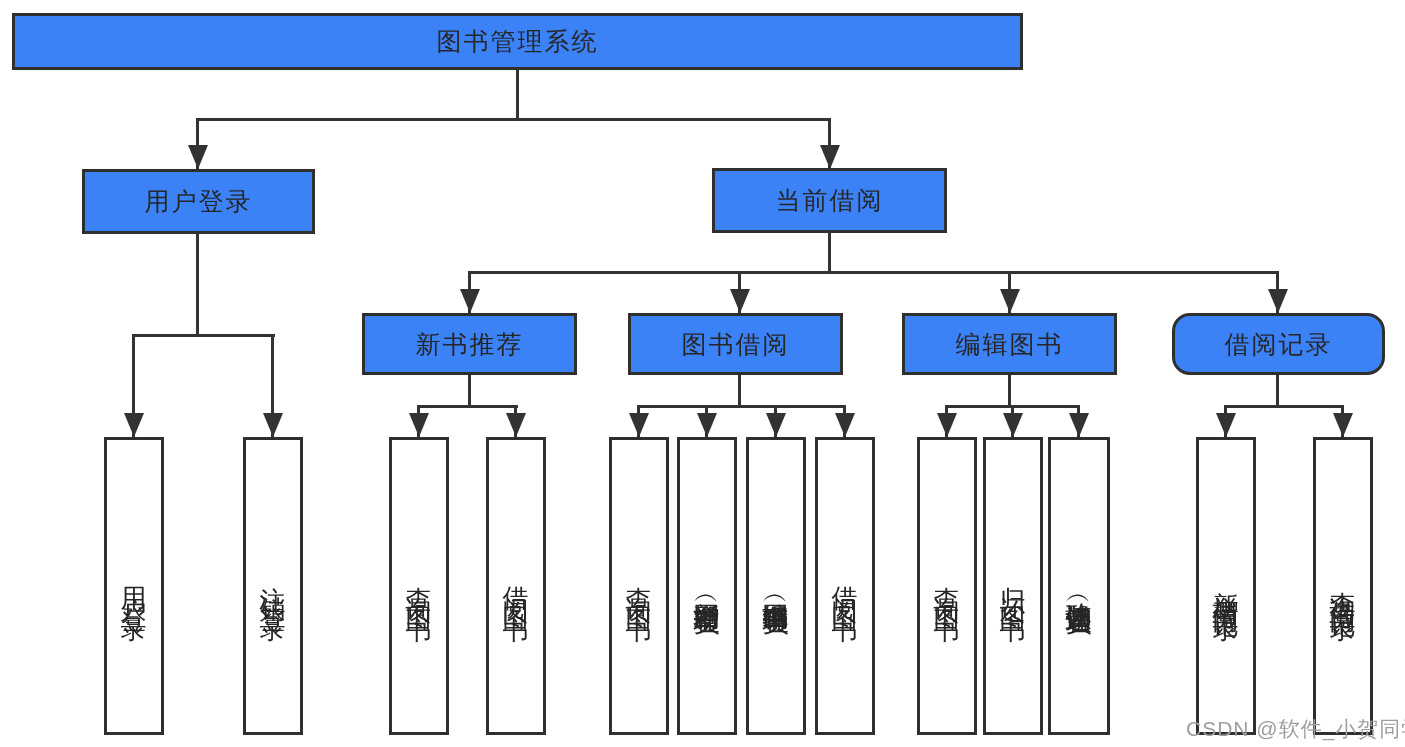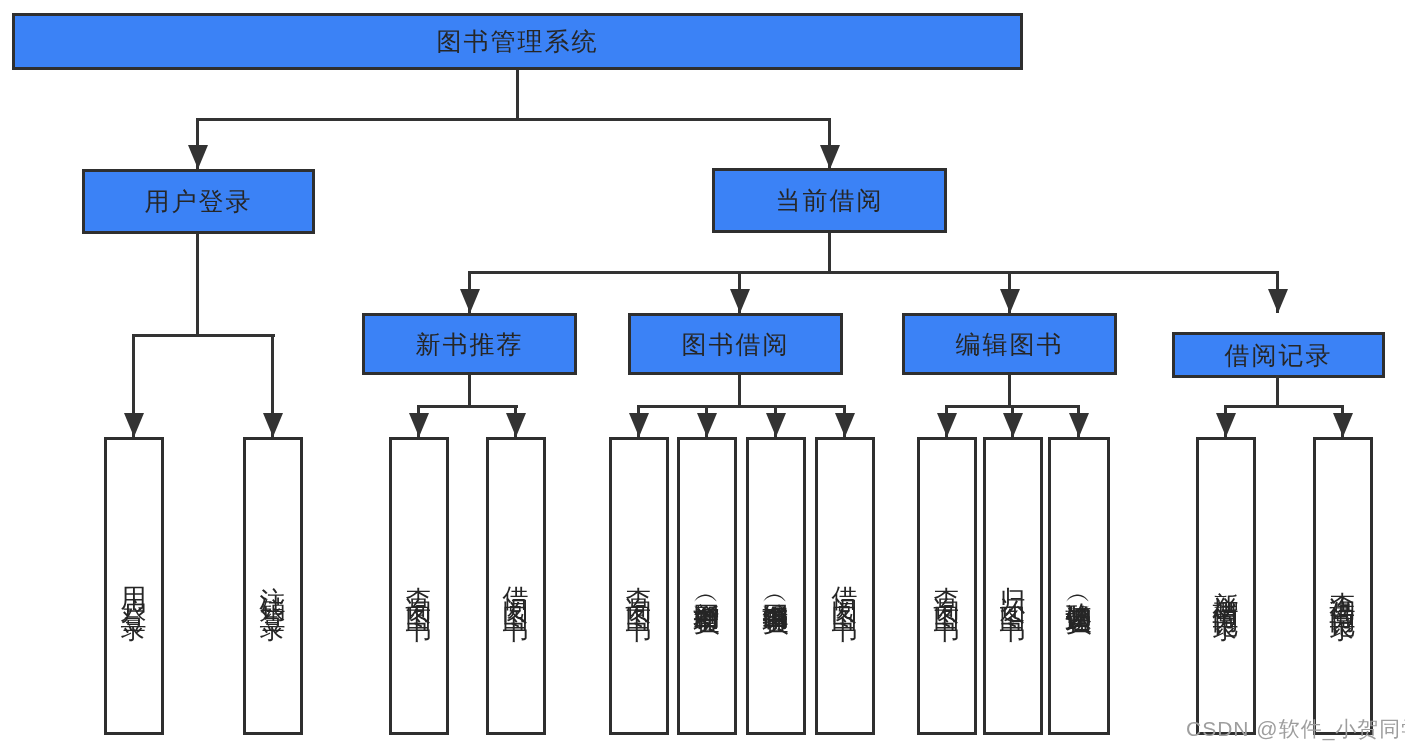--- a/index.html
+++ b/index.html
@@ -65,21 +65,21 @@
   <div class="vline" style="left:1008px;top:271px;height:42px;"></div>
   <div class="vline" style="left:1276px;top:271px;height:42px;"></div>
   <div class="arrow" style="left:460px;top:289px;"></div>
   <div class="arrow" style="left:730px;top:289px;"></div>
   <div class="arrow" style="left:1000px;top:289px;"></div>
   <div class="arrow" style="left:1268px;top:289px;"></div>
 
   <div class="box" style="left:362px;top:313px;width:215px;height:62px;text-align:center;">新书推荐</div>
   <div class="box" style="left:628px;top:313px;width:215px;height:62px;">图书借阅</div>
   <div class="box" style="left:902px;top:313px;width:215px;height:62px;">编辑图书</div>
-  <div class="box" style="left:1172px;top:332px;width:213px;height:46px;">借阅记录</div>
+  <div class="box" style="left:1172px;top:313px;width:213px;height:62px;border-radius:18px;">借阅记录</div>
 
   <div class="vline" style="left:468px;top:375px;height:32px;"></div>
   <div class="hline" style="left:417px;top:405px;width:101px;"></div>
   <div class="vline" style="left:417px;top:405px;height:32px;"></div>
   <div class="vline" style="left:514px;top:405px;height:32px;"></div>
   <div class="arrow" style="left:409px;top:413px;"></div>
   <div class="arrow" style="left:506px;top:413px;"></div>
 
   <div class="vline" style="left:738px;top:375px;height:32px;"></div>
   <div class="hline" style="left:637px;top:405px;width:209px;"></div>

